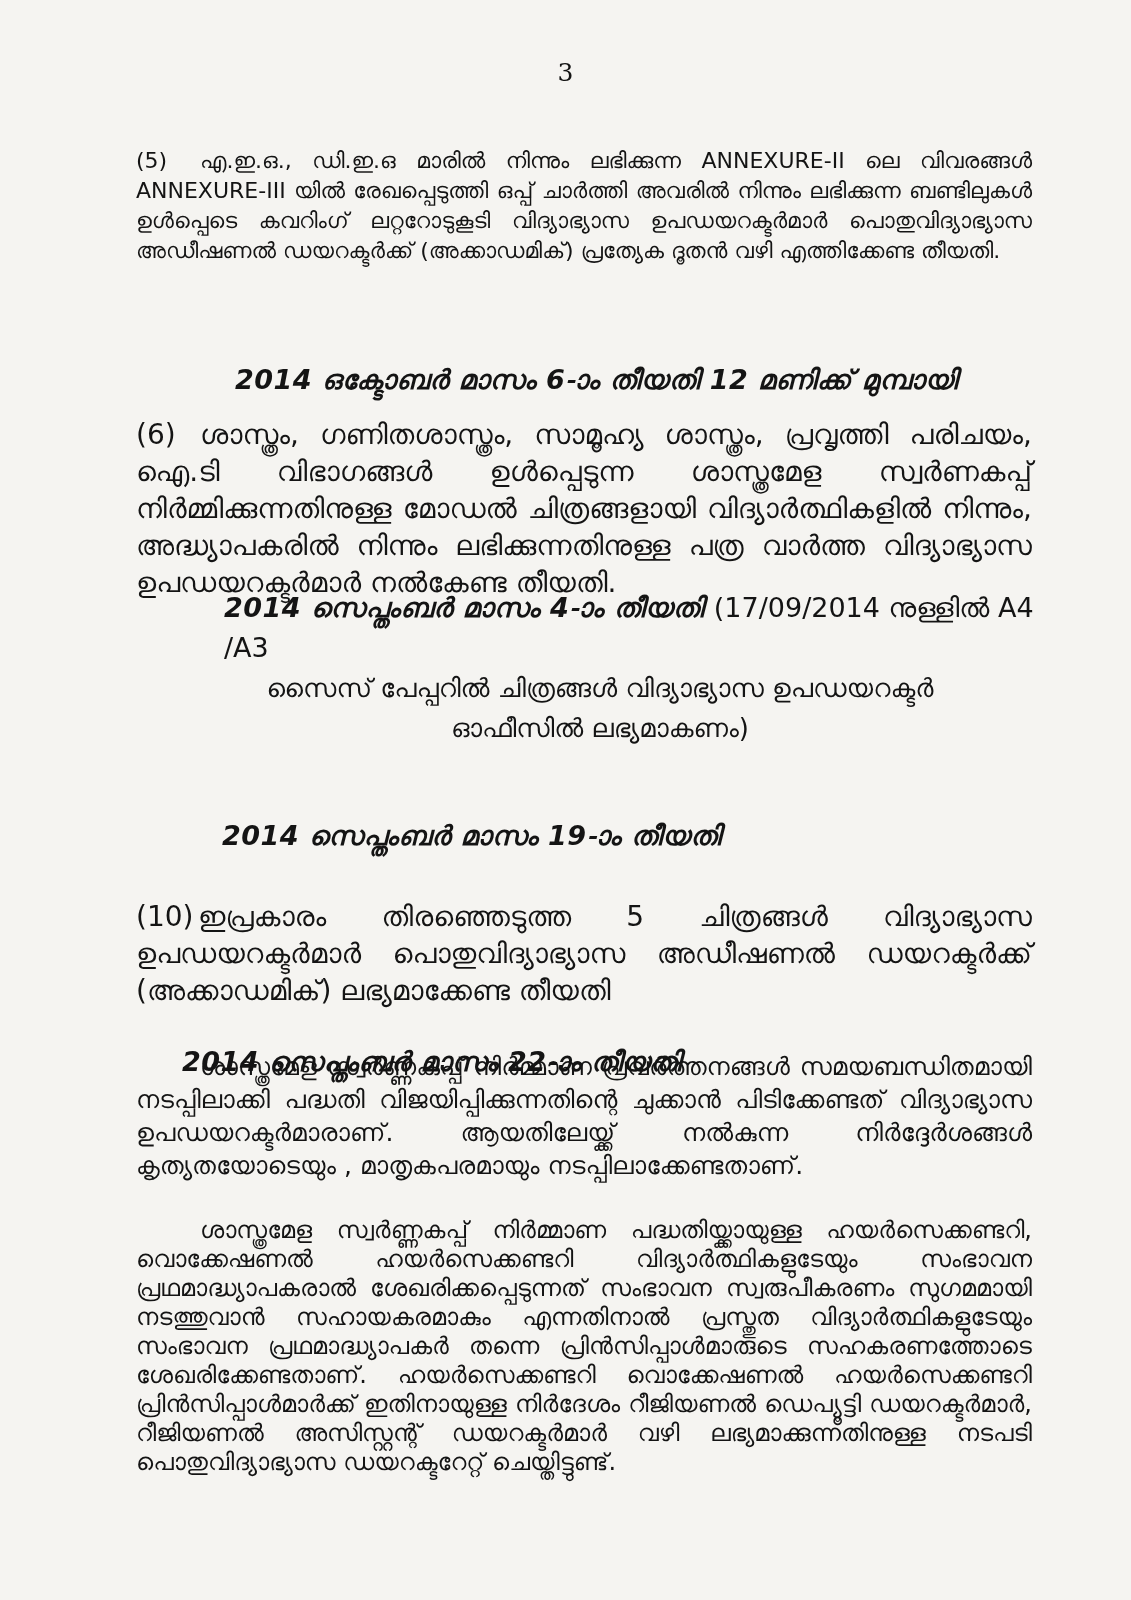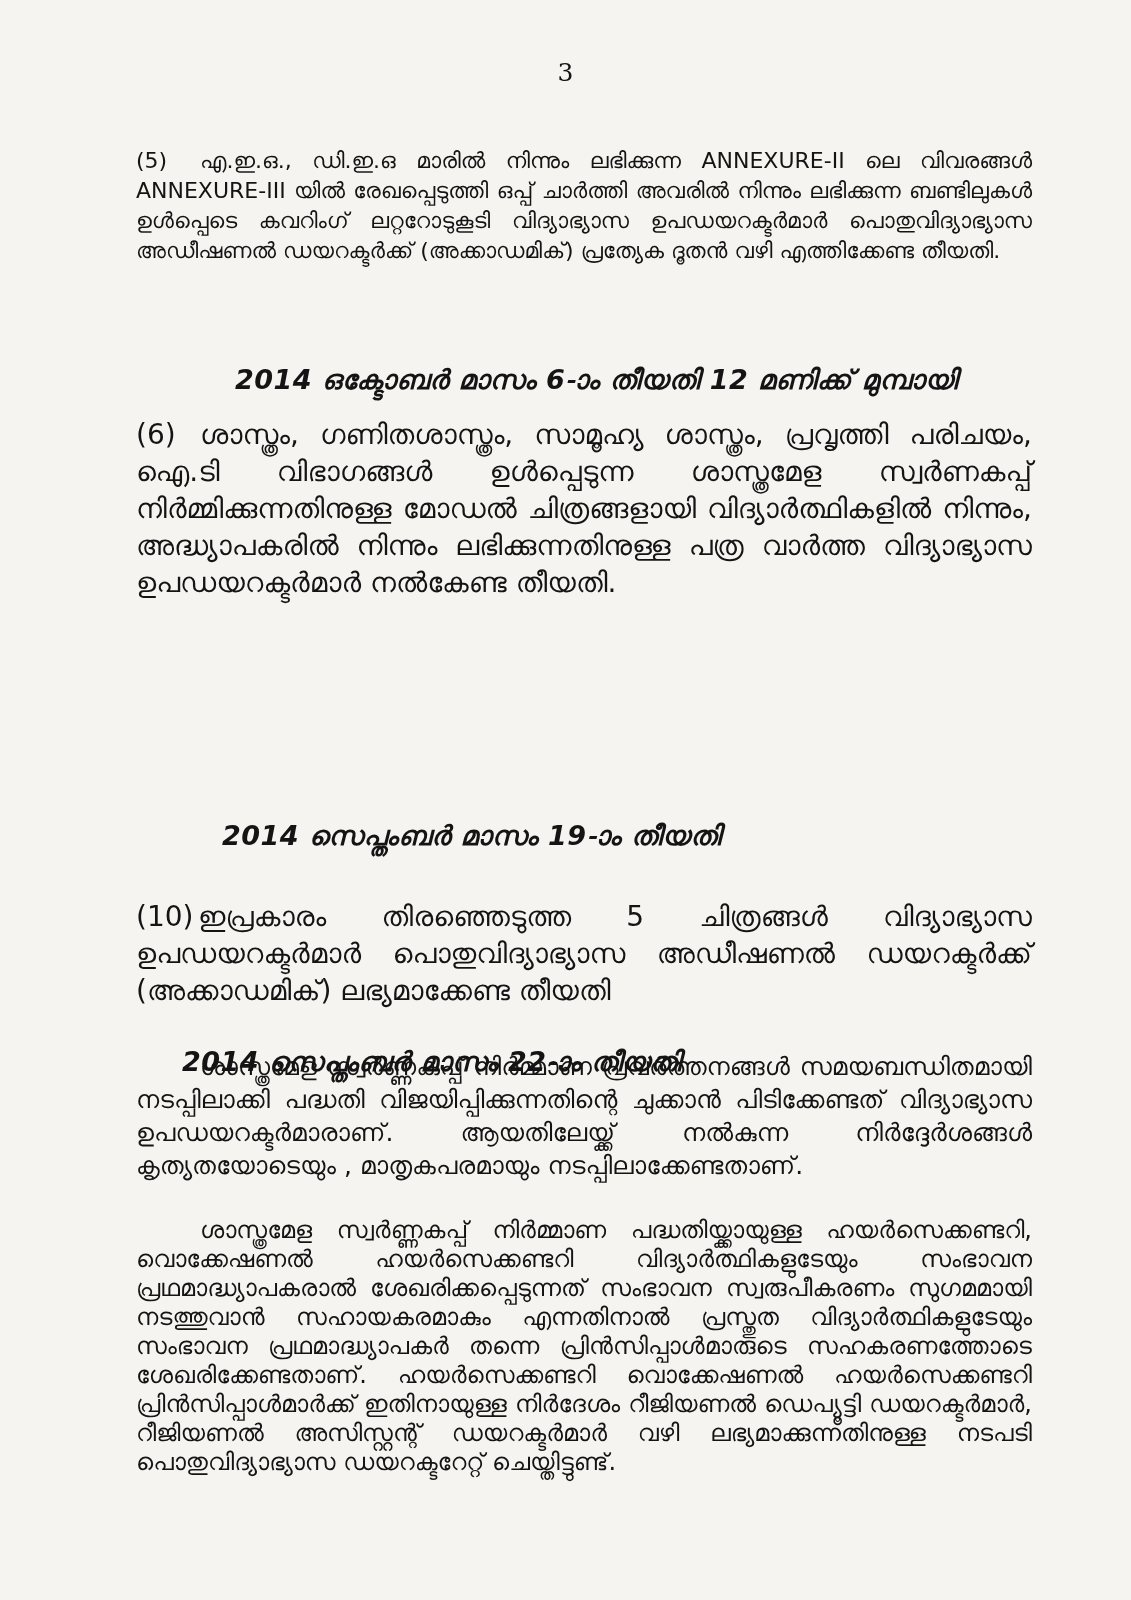--- a/index.html
+++ b/index.html
@@ -74,20 +74,25 @@
 <div class="page">
 
   <div class="page-number">3</div>
 
   <p class="block para para-lg" style="top:146px;"><span class="para-num">(5)</span><span>എ.ഇ.ഒ., ഡി.ഇ.ഒ മാരിൽ നിന്നും ലഭിക്കുന്ന ANNEXURE-II ലെ വിവരങ്ങൾ ANNEXURE-III യിൽ രേഖപ്പെടുത്തി ഒപ്പ് ചാർത്തി അവരിൽ നിന്നും ലഭിക്കുന്ന ബണ്ടിലുകൾ ഉൾപ്പെടെ കവറിംഗ് ലറ്ററോടുകൂടി വിദ്യാഭ്യാസ ഉപഡയറക്ടർമാർ പൊതുവിദ്യാഭ്യാസ അഡീഷണൽ ഡയറക്ടർക്ക് (അക്കാഡമിക്) പ്രത്യേക ദൂതൻ വഴി എത്തിക്കേണ്ട തീയതി.</span></p>
 
   <h3 class="block date-heading" style="top:348px; padding-left:83px;">2014 ഒക്ടോബർ മാസം 6-ാം  തീയതി 12 മണിക്ക് മുമ്പായി</h3>
 
   <p class="block para para-md" style="top:416px;"><span class="para-num">(6)</span><span>ശാസ്ത്രം, ഗണിതശാസ്ത്രം, സാമൂഹ്യ ശാസ്ത്രം, പ്രവൃത്തി പരിചയം, ഐ.ടി വിഭാഗങ്ങൾ ഉൾപ്പെടുന്ന ശാസ്ത്രമേള സ്വർണകപ്പ് നിർമ്മിക്കുന്നതിനുള്ള മോഡൽ ചിത്രങ്ങളായി വിദ്യാർത്ഥികളിൽ നിന്നും, അദ്ധ്യാപകരിൽ നിന്നും ലഭിക്കുന്നതിനുള്ള പത്ര വാർത്ത വിദ്യാഭ്യാസ ഉപഡയറക്ടർമാർ നൽകേണ്ട തീയതി.</span></p>
 
+  <div class="block date-heading" style="top:572px;">
+    <p class="dh-line" style="padding-left:72px;"><span>2014 സെപ്തംബർ മാസം 4-ാം തീയതി</span> <span class="dh-regular">(17/09/2014 നുള്ളിൽ A4 /A3</span></p>
+    <p class="dh-line dh-center">സൈസ് പേപ്പറിൽ ചിത്രങ്ങൾ വിദ്യാഭ്യാസ ഉപഡയറക്ടർ</p>
+    <p class="dh-line dh-center">ഓഫീസിൽ ലഭ്യമാകണം)</p>
+  </div>
 
 
   <h3 class="block date-heading" style="top:804px; padding-left:70px;">2014 സെപ്തംബർ മാസം 19-ാം തീയതി</h3>
 
   <p class="block para para-md" style="top:878px;margin-top:20px;"><span class="para-num wide">(10)</span><span>ഇപ്രകാരം തിരഞ്ഞെടുത്ത 5 ചിത്രങ്ങൾ വിദ്യാഭ്യാസ ഉപഡയറക്ടർമാർ പൊതുവിദ്യാഭ്യാസ അഡീഷണൽ ഡയറക്ടർക്ക് (അക്കാഡമിക്) ലഭ്യമാക്കേണ്ട തീയതി</span></p>
 
   <h3 class="block date-heading" style="top:1030px; padding-left:30px;">2014 സെപ്തംബർ മാസം 22-ാം തീയതി</h3>
 
   <p class="block para para-sm indent" style="top:1050px;">ശാസ്ത്രമേള സ്വർണ്ണകപ്പ് നിർമ്മാണ പ്രവർത്തനങ്ങൾ സമയബന്ധിതമായി നടപ്പിലാക്കി പദ്ധതി വിജയിപ്പിക്കുന്നതിന്റെ ചുക്കാൻ പിടിക്കേണ്ടത് വിദ്യാഭ്യാസ ഉപഡയറക്ടർമാരാണ്. ആയതിലേയ്ക്ക് നൽകുന്ന നിർദ്ദേർശങ്ങൾ  കൃത്യതയോടെയും , മാതൃകപരമായും നടപ്പിലാക്കേണ്ടതാണ്.</p>
 

